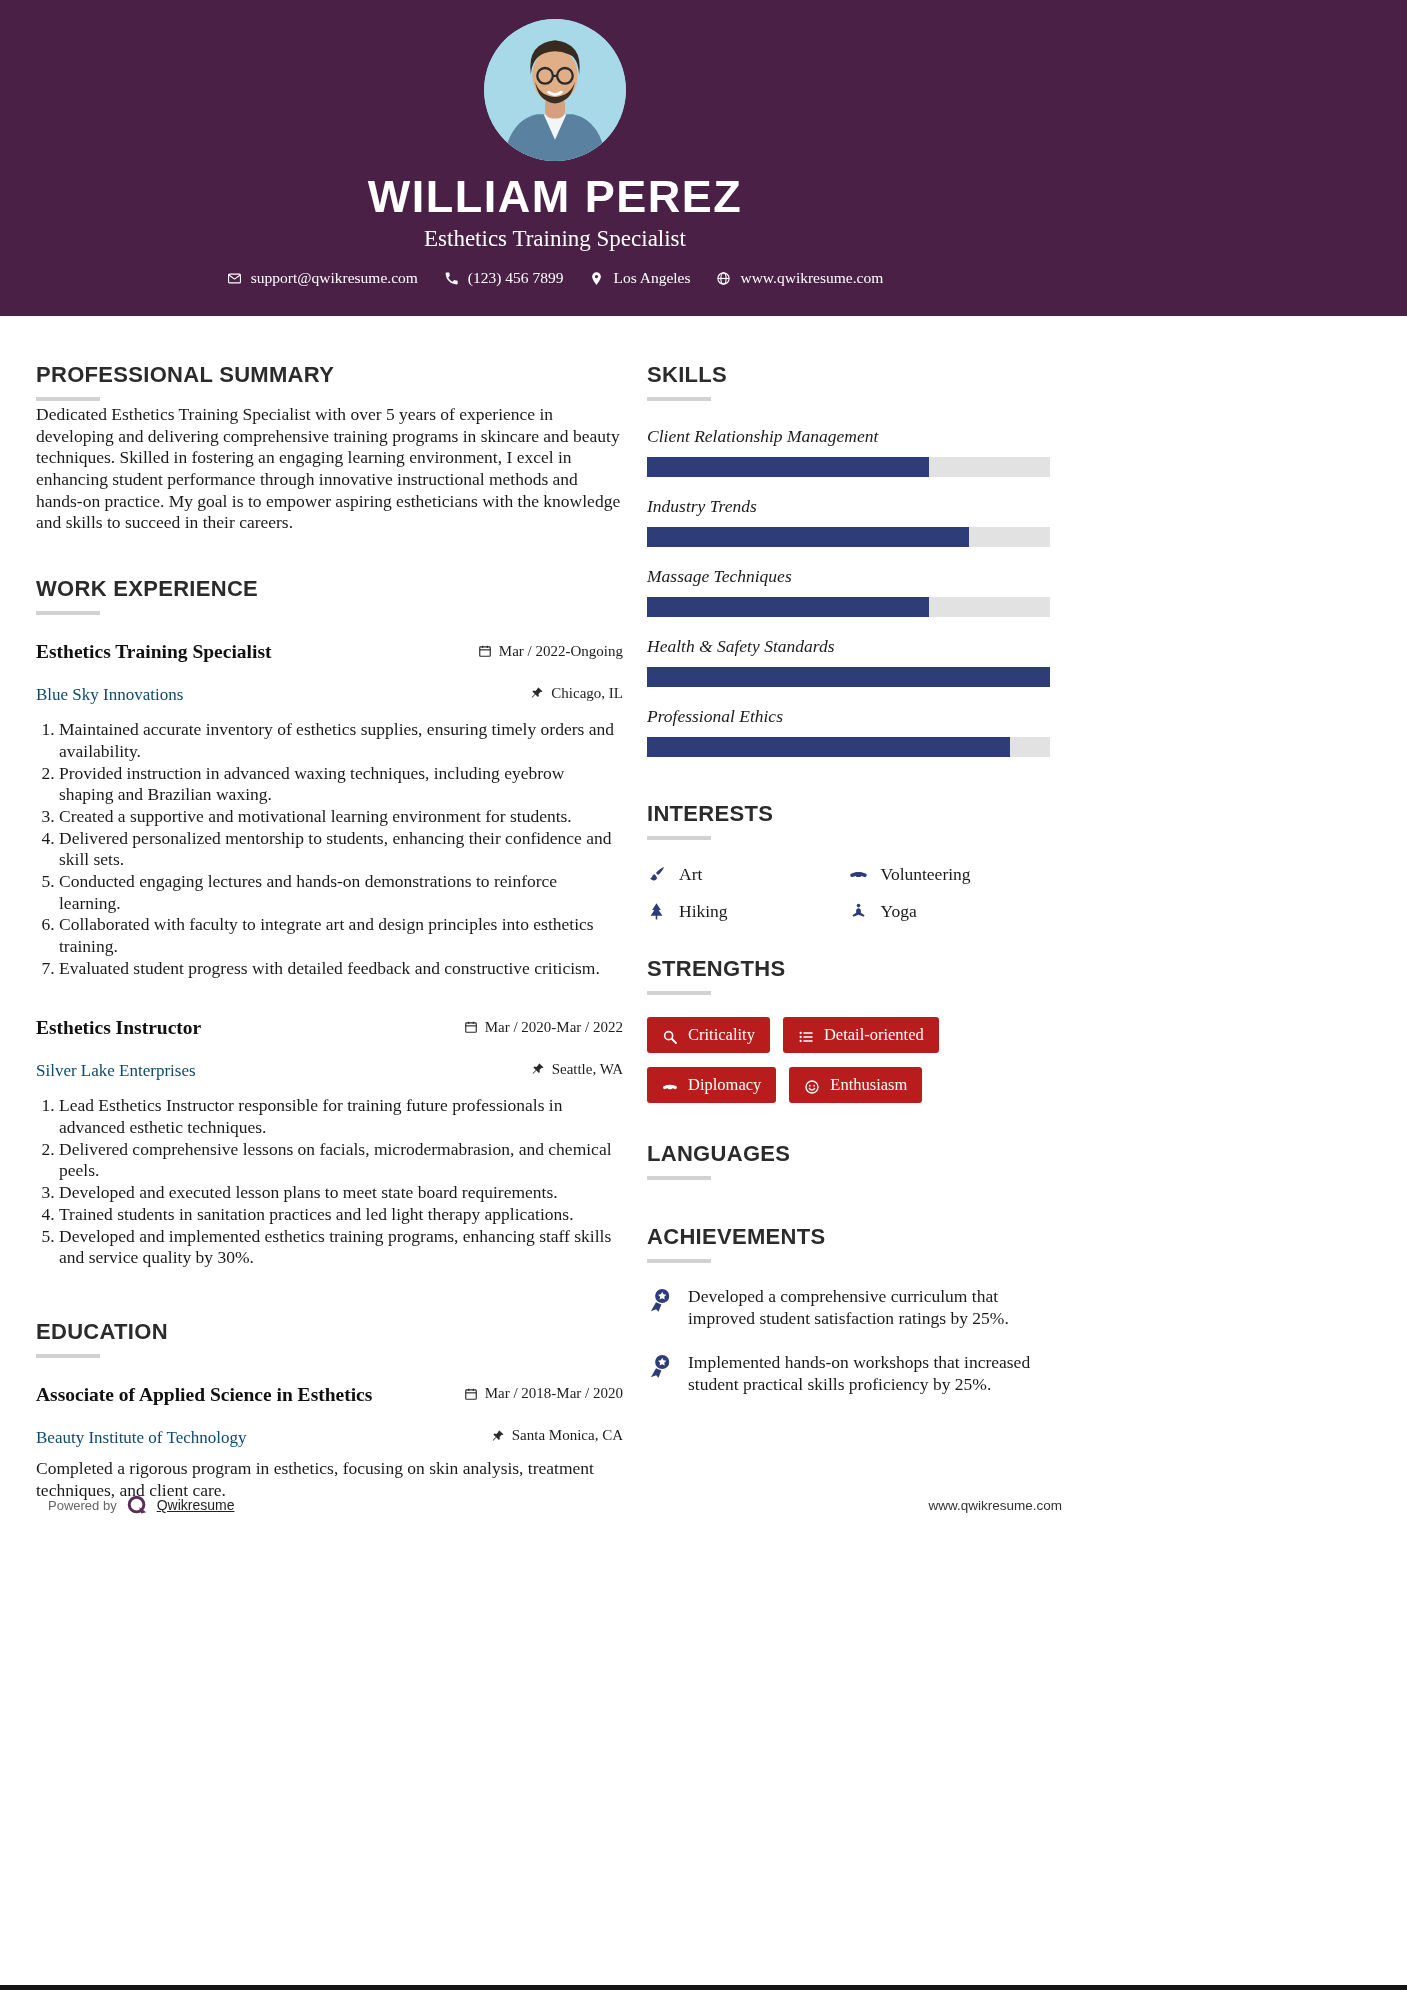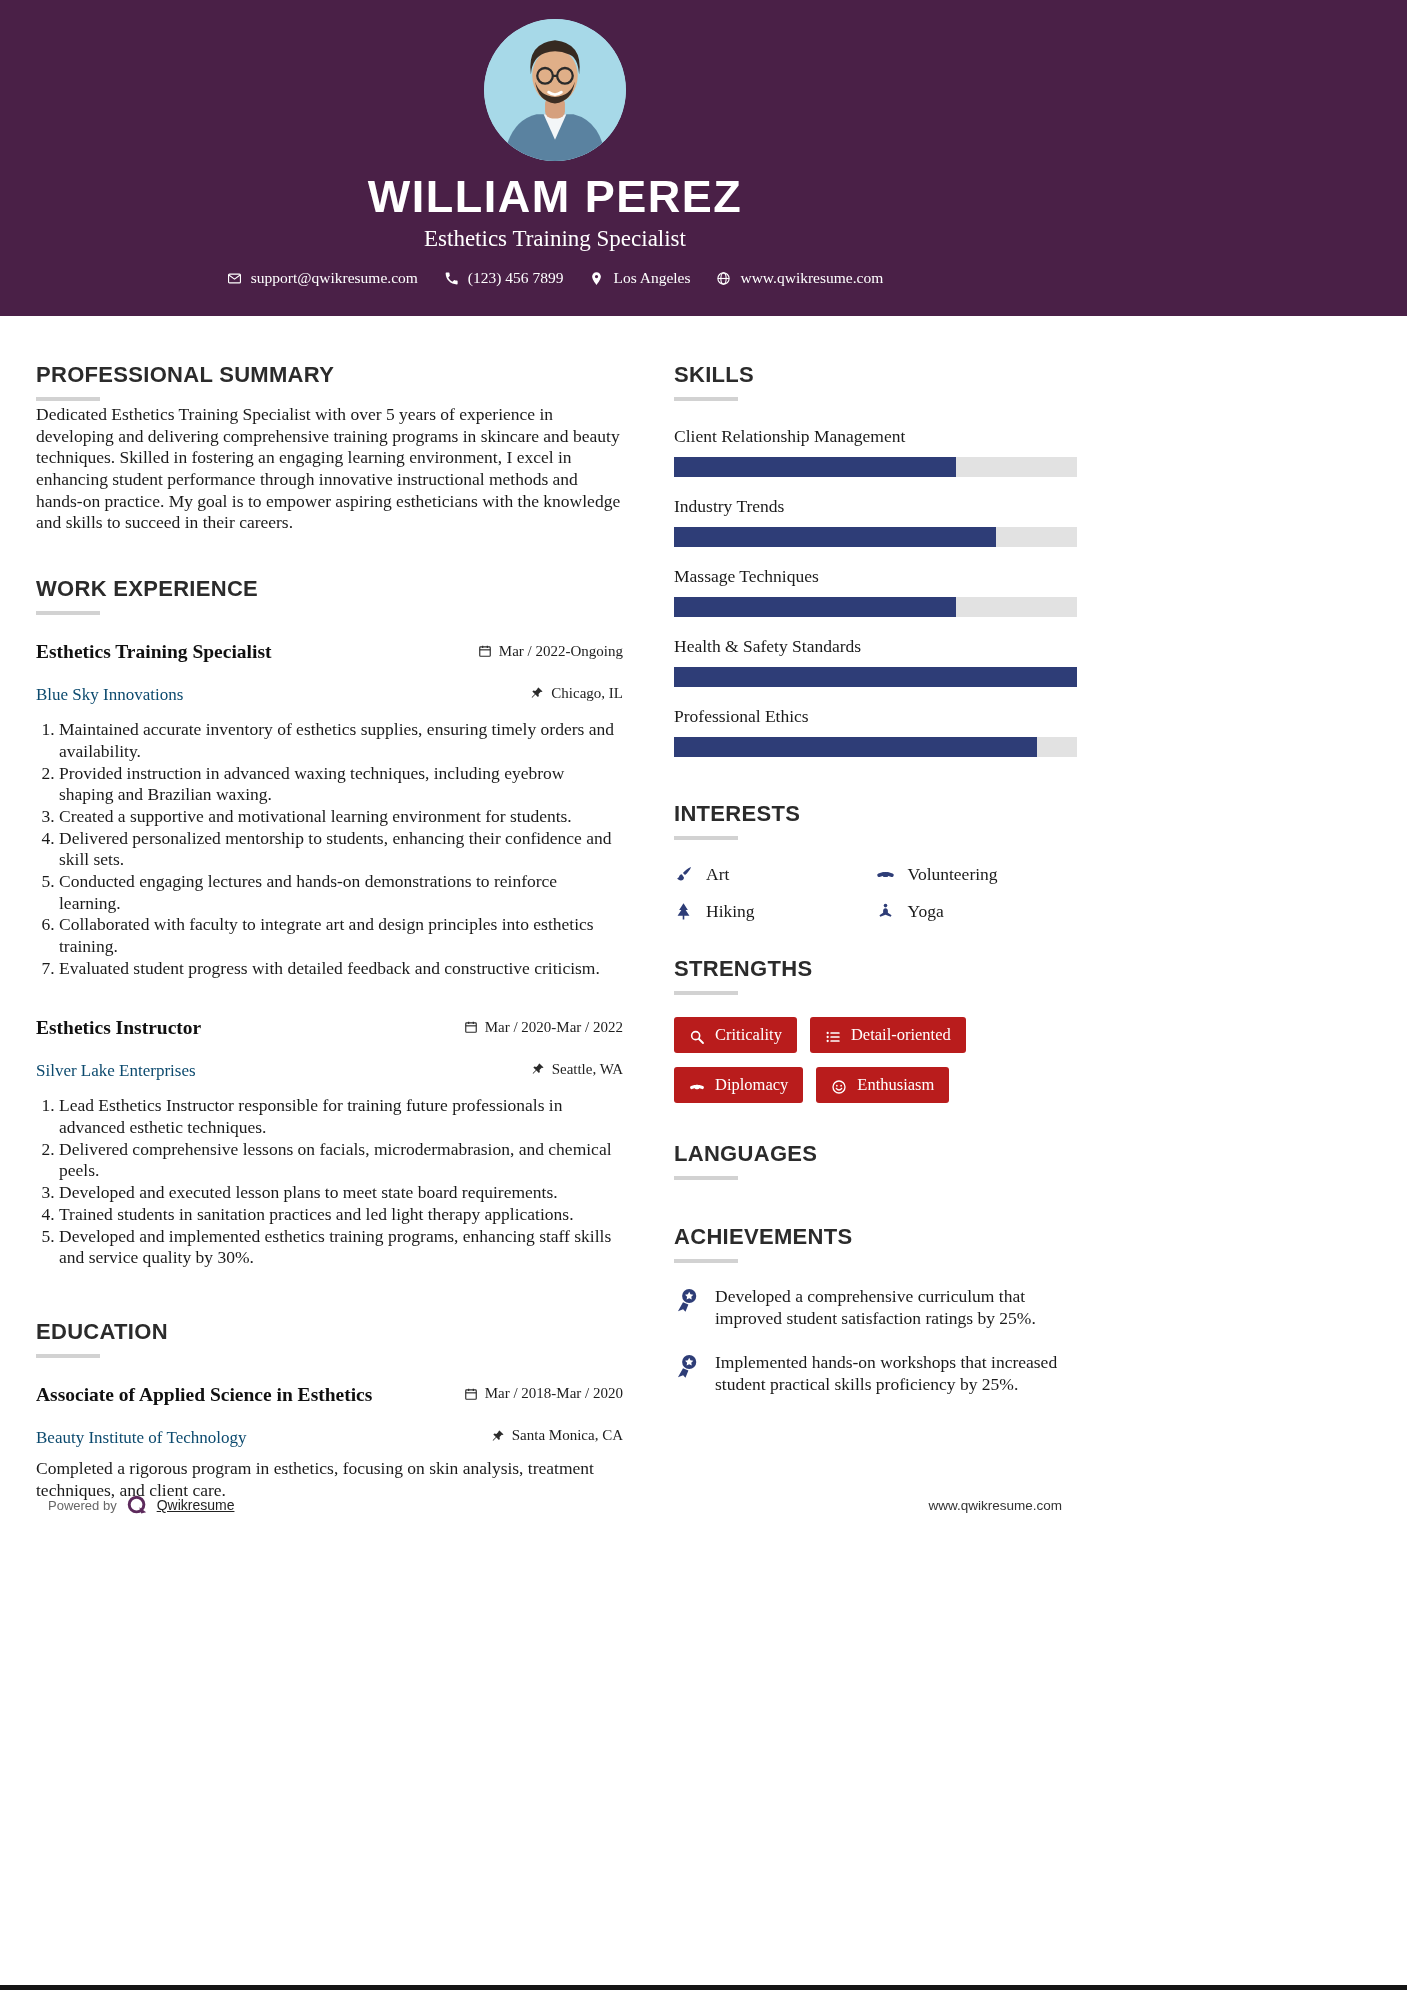--- a/index.html
+++ b/index.html
@@ -14,21 +14,21 @@
   .photo-wrap svg { display:block; width:100%; height:100%; }
   .name { font-family:"Liberation Sans", sans-serif; font-size:45px; font-weight:700;
           color:#ffffff; letter-spacing:1.5px; margin-top:10px; }
   .role { font-size:23px; color:#ffffff; margin-top:3px; }
   .contact-row { display:flex; justify-content:center; align-items:center; gap:26px;
                  margin-top:17px; color:#ffffff; font-size:15.5px; }
   .contact-item { display:flex; align-items:center; gap:9px; color:#fff; }
   .contact-item svg { width:15px; height:15px; flex:none; }
 
   
-  .body { display:flex; gap:51px; padding:46px 36px 0 36px; width:1110px; }
+  .body { display:flex; gap:24px; padding:46px 36px 0 36px; width:1110px; }
   .col-left { width:587px; flex:none; }
   .col-right { width:403px; flex:none; }
 
   h2.sec { font-family:"Liberation Sans", sans-serif; font-size:22px; font-weight:700;
            color:#2b2b2b; letter-spacing:0.3px; }
   .rule { width:64px; height:4px; background:#d2d2d2; margin-top:9px; }
 
   .summary-text { margin-top:3px; font-size:17.5px; line-height:1.24; color:#1b1b1b; }
 
   .work-section { margin-top:42px; }
@@ -40,21 +40,21 @@
   .meta svg { width:14px; height:14px; flex:none; color:#2b2b2b; }
   .company { font-size:17px; color:#0c4a6e; margin-top:20px; }
   .row.sub { margin-top:2px; }
   .bullets { margin-top:14px; padding-left:23px; }
   .bullets li { font-size:17.5px; line-height:1.24; color:#1b1b1b; }
 
   .education-section { margin-top:50px; }
   .edu-desc { margin-top:10px; font-size:17.5px; line-height:1.24; }
 
   
-  .skill { margin-top:19px; }
+  .skill { margin-top:19px;font-style:italic; }
   .skill.first { margin-top:25px; }
   .skill-name { font-size:17.5px; color:#1b1b1b; }
   .skill-track { margin-top:10px; height:20px; background:#e2e2e2; width:100%; }
   .skill-fill { height:100%; background:#2e3d77; }
 
   .interests-section { margin-top:44px; }
   .interests-grid { display:grid; grid-template-columns:1fr 1fr; row-gap:16px; margin-top:24px; }
   .interest { display:flex; align-items:center; gap:13px; font-size:17.5px; }
   .interest svg { width:19px; height:19px; color:#2e3d77; flex:none; }
 

